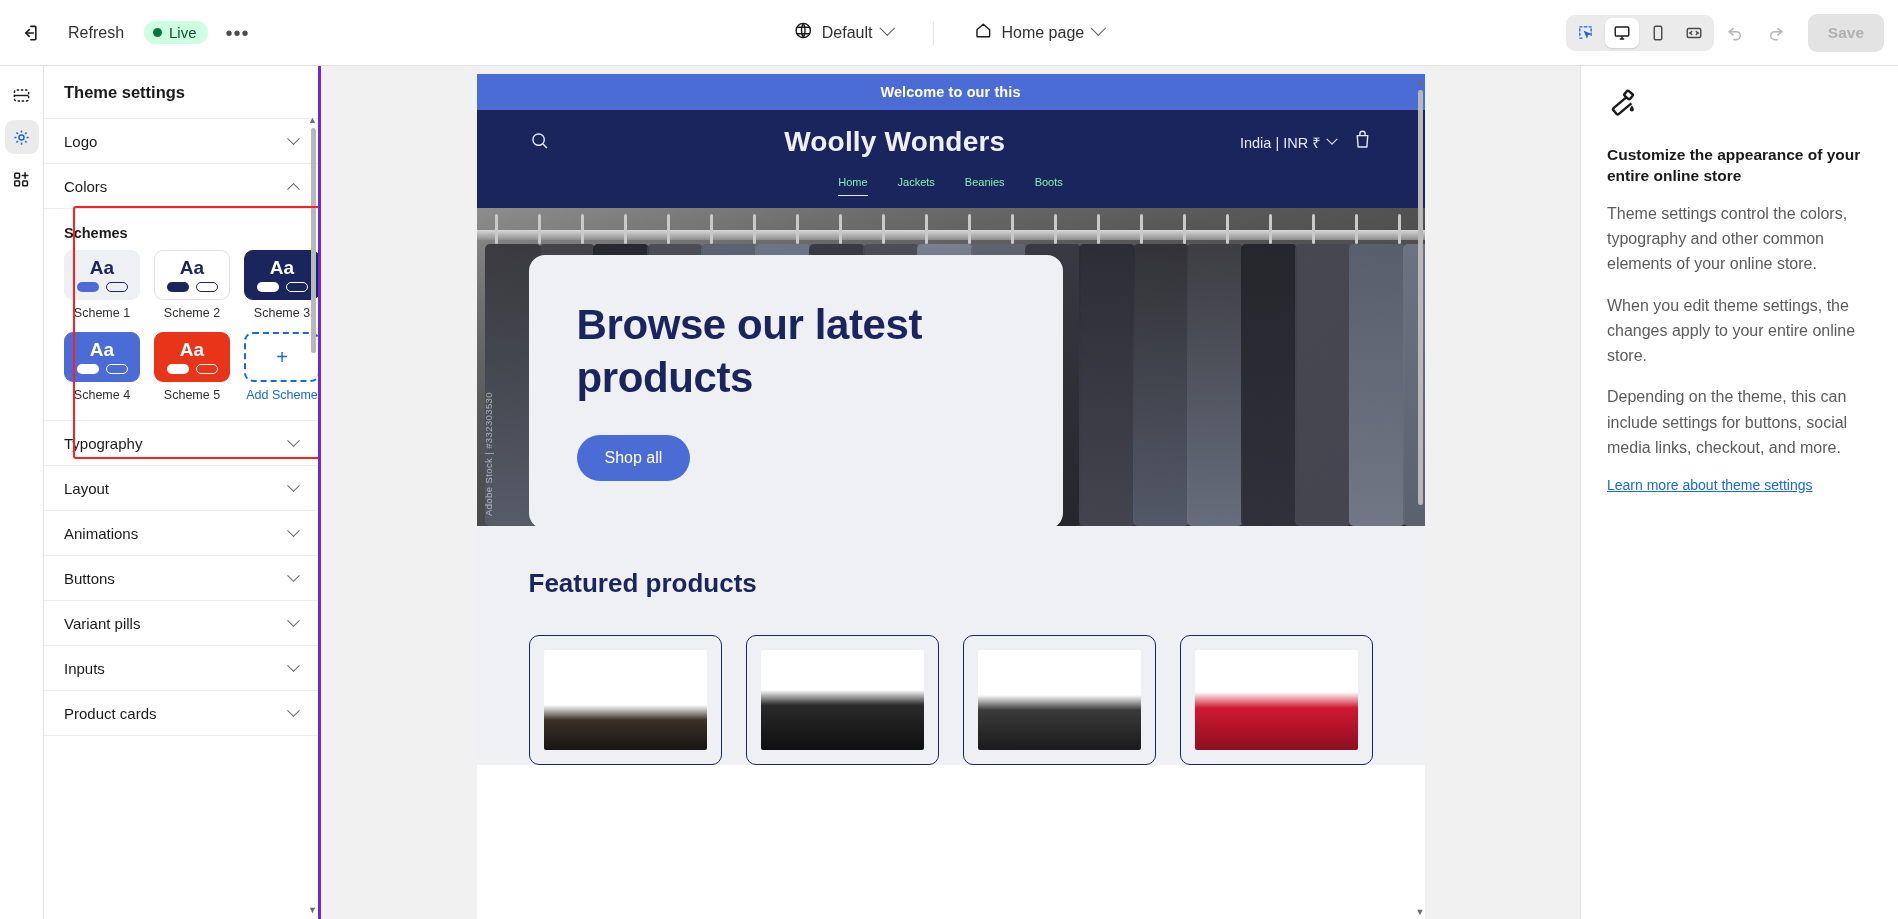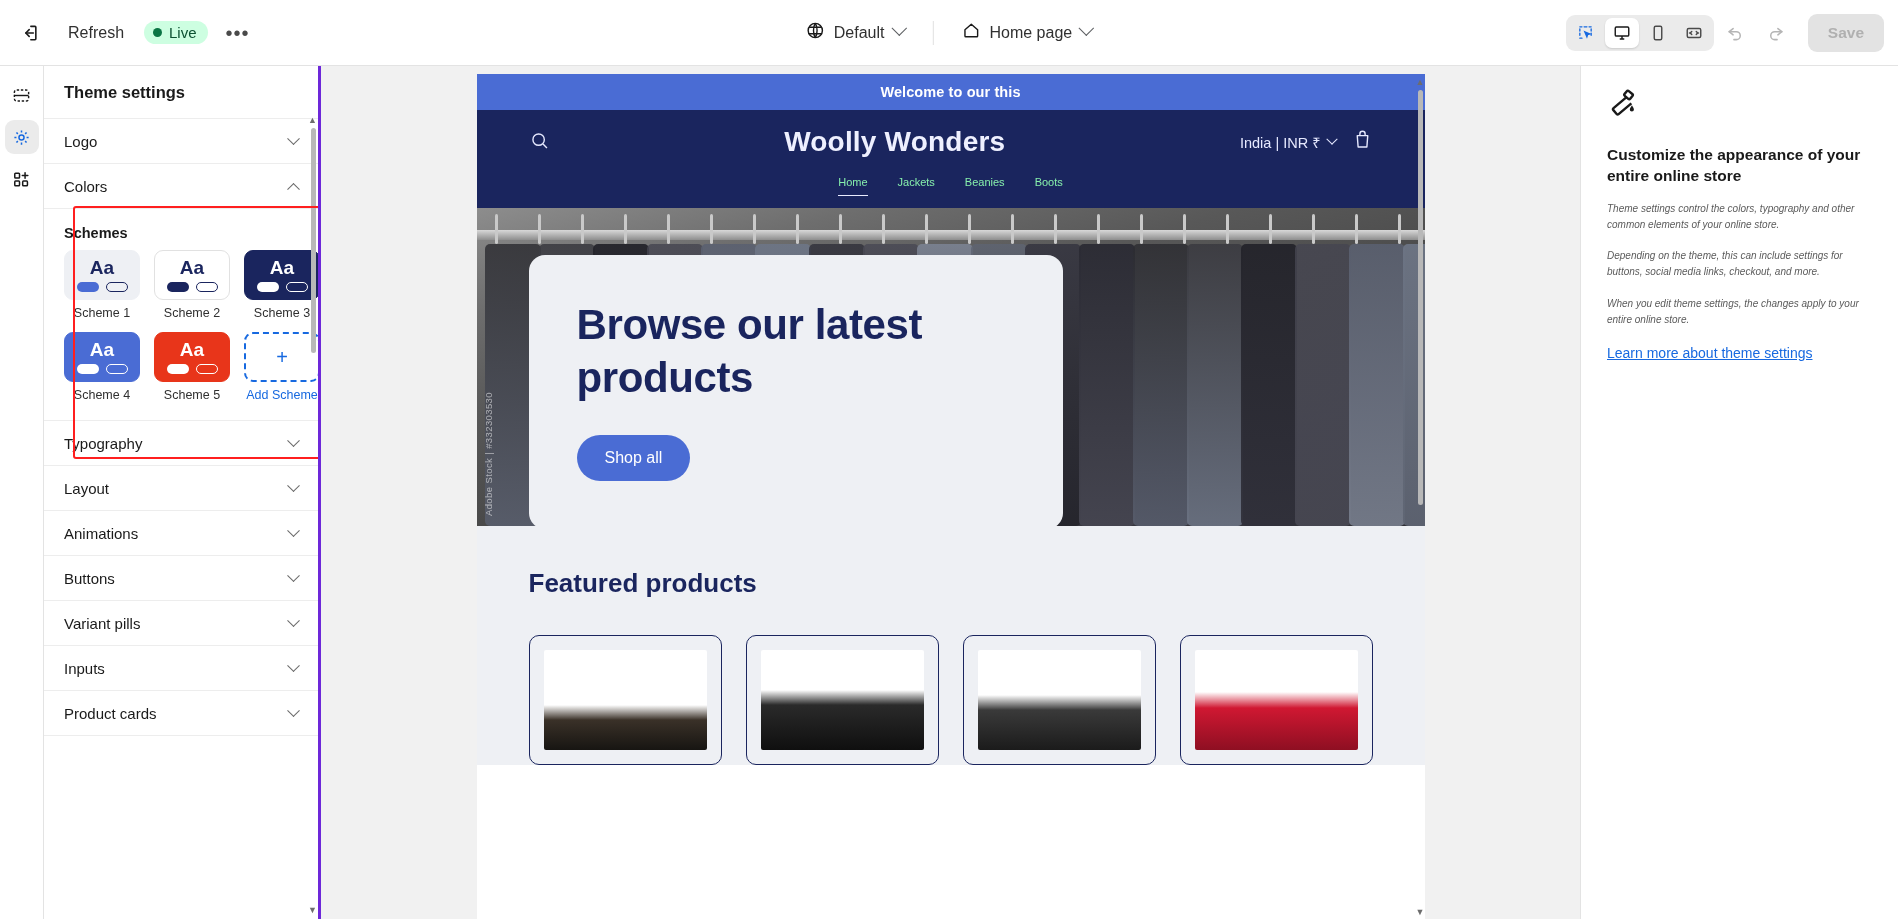--- a/index.html
+++ b/index.html
@@ -29,21 +29,21 @@
   .live-badge {
     display: inline-flex; align-items: center; gap: 7px;
     background: #cdfee1; color: #0c5132; border-radius: 12px;
     padding: 3px 11px 3px 9px; font-size: 15px; margin-left: 2px;
   }
   .live-dot { width: 9px; height: 9px; border-radius: 50%; background: #0b7444; }
   .dots-btn { font-size: 20px; letter-spacing: 1px; line-height: 1; color: #4a4a4a; }
 
   .tb-center {
     position: absolute; left: 50%; transform: translateX(-50%);
-    display: flex; align-items: center; gap: 4px;
+    display: flex; align-items: center; gap: 16px;
   }
   .sel-chip {
     display: flex; align-items: center; gap: 9px; height: 38px;
     padding: 0 12px; border-radius: 8px; background: transparent; border: none;
     font-size: 16px; color: #303030; cursor: pointer; font-family: inherit; white-space: nowrap;
   }
   .vdiv { width: 1px; height: 24px; background: #e0e0e0; margin: 0 12px; }
   .chev { display: inline-block; width: 11px; height: 11px; border-right: 1.9px solid #5c5f62;
           border-bottom: 1.9px solid #5c5f62; transform: rotate(45deg) translate(-3px,-3px); }
 
@@ -167,21 +167,21 @@
           justify-content: center; overflow: hidden; }
 
   .pv-sb { position: absolute; right: 2px; width: 5px; border-radius: 3px; background: #b8b8b8; z-index: 4; }
   .pv-arrow { position: absolute; right: 0px; color: #6d6d6d; font-size: 9px; z-index: 4; }
 
   
   .rpanel { width: 318px; flex: 0 0 318px; background: #fff; border-left: 1px solid #e3e3e3;
             padding: 22px 26px; }
   .rp-icon { color: #1a1a1a; margin-bottom: 18px; }
   .rp-title { font-size: 15.5px; font-weight: 700; color: #1a1a1a; line-height: 1.38; margin-bottom: 14px; }
-  .rp-p { font-size: 10px; color: #5b5b5b; line-height: 1.58; margin-bottom: 16px; font-style: italic; }
+  .rp-p { font-size: 16px; color: #5b5b5b; line-height: 1.58; margin-bottom: 16px; }
   .rp-link { font-size: 14px; color: #1769e0; text-decoration: underline; cursor: pointer; }
 </style>
 </head>
 <body>
 
 <div class="app">
 
   <div class="topbar">
     <div class="tb-left">
       <button class="icon-btn" title="Exit">
@@ -516,19 +516,19 @@
     <div class="rpanel">
       <div class="rp-icon">
         <svg width="34" height="34" viewBox="0 0 24 24" fill="none" stroke="#1a1a1a" stroke-width="1.7" stroke-linejoin="round">
           <rect x="12.5" y="2.6" width="5.2" height="4.4" rx="1" transform="rotate(40 15 5)"></rect>
           <path d="M13.6 6.6 4.6 14.2a1 1 0 0 0-.1 1.4l2.3 2.7a1 1 0 0 0 1.4.1l9-7.6"></path>
           <path d="M17.6 12.2c.9 1.5 1.4 2.4 1.4 3a1.45 1.45 0 1 1-2.9 0c0-.6.6-1.5 1.5-3z" fill="#1a1a1a" stroke="none"></path>
         </svg>
       </div>
       <div class="rp-title">Customize the appearance of your entire online store</div>
       <div class="rp-p">Theme settings control the colors, typography and other common elements of your online store.</div>
+      <div class="rp-p">When you edit theme settings, the changes apply to your entire online store.</div>
       <div class="rp-p">Depending on the theme, this can include settings for buttons, social media links, checkout, and more.</div>
-      <div class="rp-p">When you edit theme settings, the changes apply to your entire online store.</div>
       <a class="rp-link">Learn more about theme settings</a>
     </div>
 
   </div>
 </div>
 
 </body></html>

